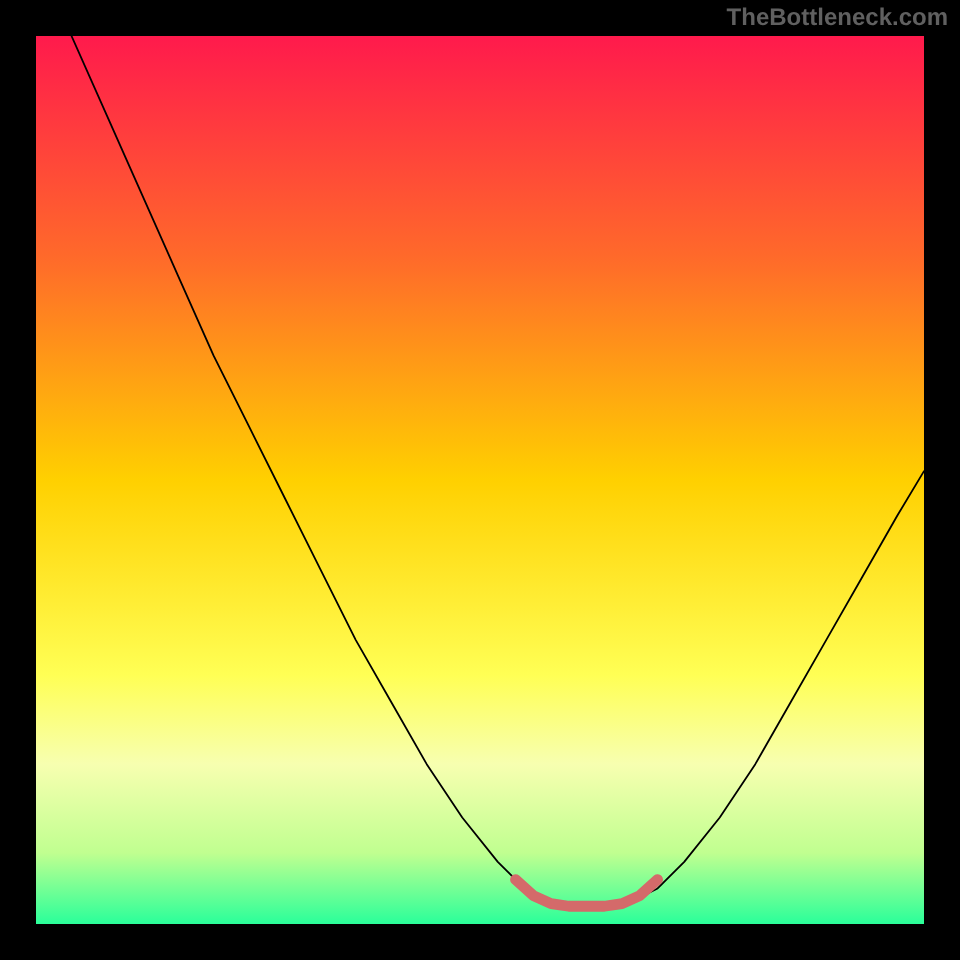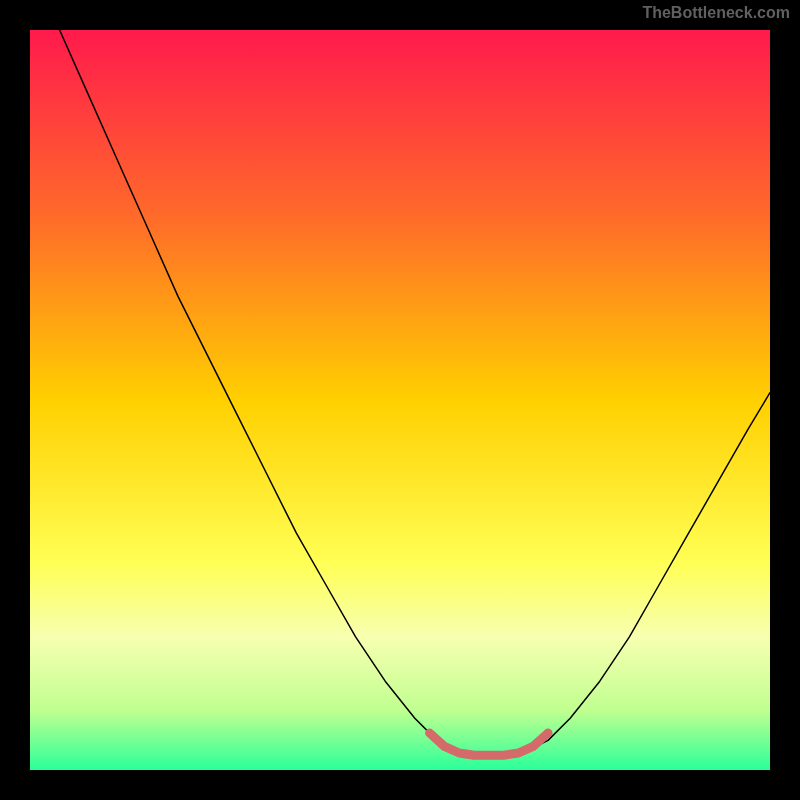--- a/index.html
+++ b/index.html
@@ -9,21 +9,21 @@
     height: 800px;
     background: #000000;
     position: relative;
     font-family: Arial, Helvetica, sans-serif;
   }
   .attribution {
     position: absolute;
     top: 4px;
     right: 10px;
     color: #606060;
-    font-size: 16px;
+    font-size: 20px;
     font-weight: bold;
     z-index: 10;
   }
   .plot-area {
     position: absolute;
     left: 30px;
     top: 30px;
     width: 740px;
     height: 740px;
   }

